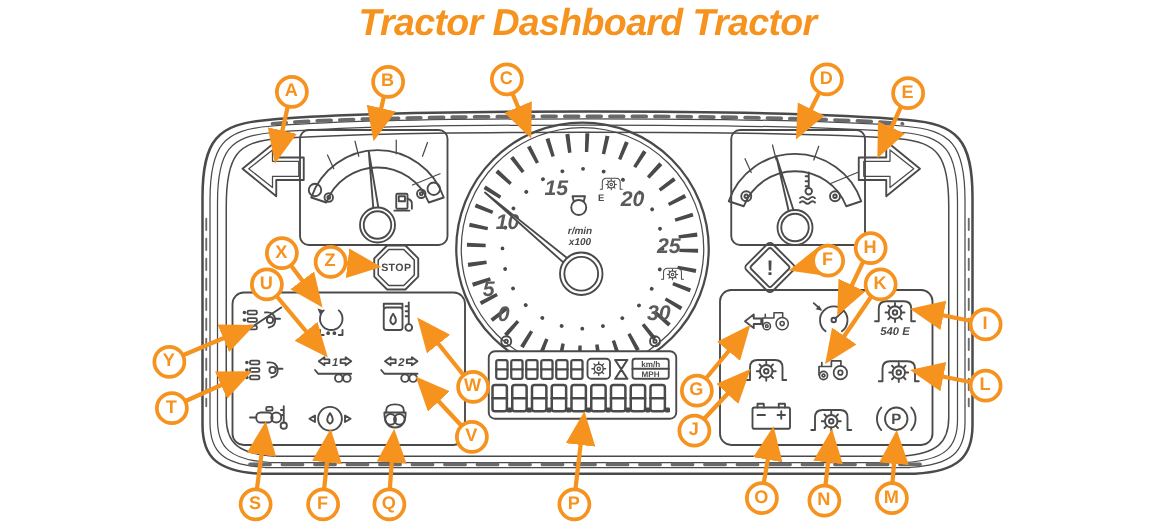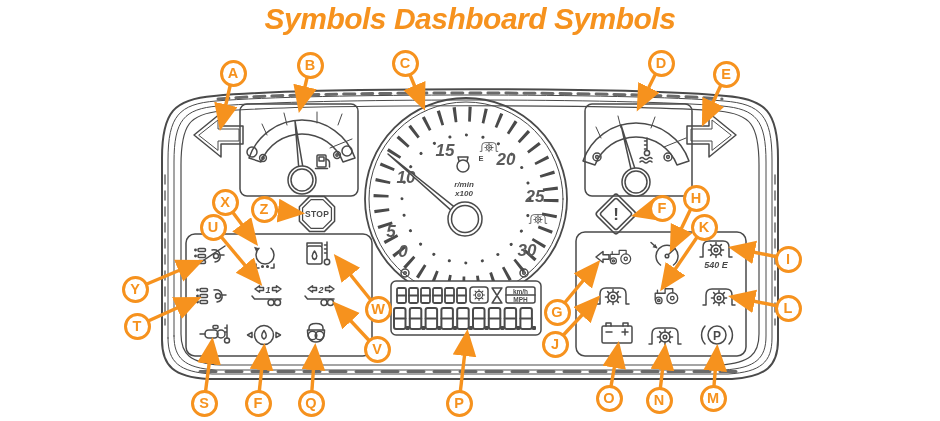--- a/index.html
+++ b/index.html
@@ -14,21 +14,21 @@
            border:3px solid #F6921E;border-radius:50%;background:#fff;color:#F6921E;
            font-weight:bold;font-size:14.5px;line-height:21px;text-align:center;
            z-index:10;}
   svg text{font-family:"Liberation Sans",sans-serif;}
 </style>
 </head>
 <body>
 
 <div class="stage">
 
-  <h1 class="title">Symbols Dashboard Symbols</h1>
+  <h1 class="title">Tractor Dashboard Tractor</h1>
 
   <svg class="art" width="940" height="421" viewBox="0 0 940 421" fill="none" stroke="#4A4A4A" stroke-width="1.5" stroke-linecap="round" stroke-linejoin="round">
 
     <defs>
       <g id="gear">
         <circle r="5"></circle>
           <circle r="1.8"></circle>
         <path d="M5,0 H7.6 M3.5,3.5 L5.4,5.4 M0,5 V7.6 M-3.5,3.5 L-5.4,5.4 M-5,0 H-7.6 M-3.5,-3.5 L-5.4,-5.4 M0,-5 V-7.6 M3.5,-3.5 L5.4,-5.4"></path>
       </g>
       <g id="gearbrk">

